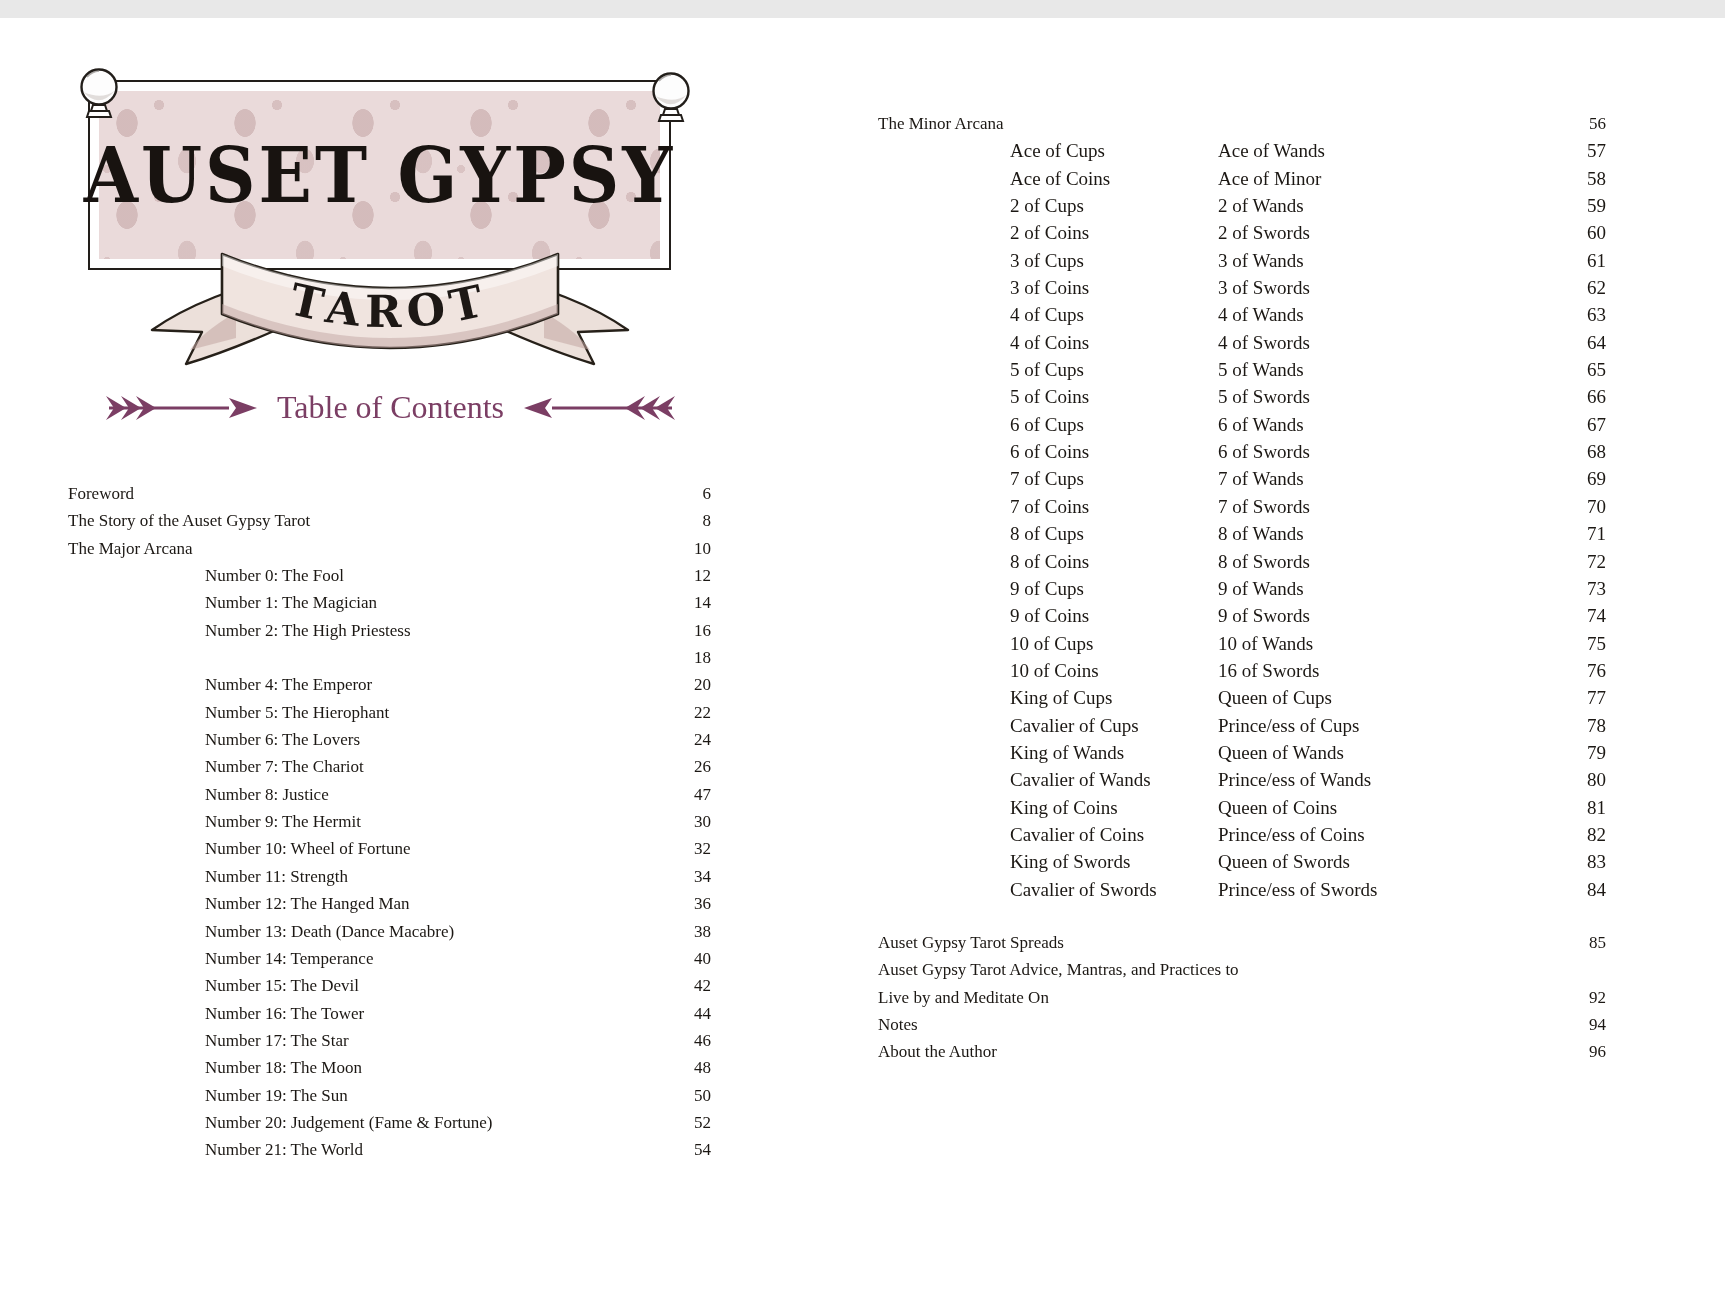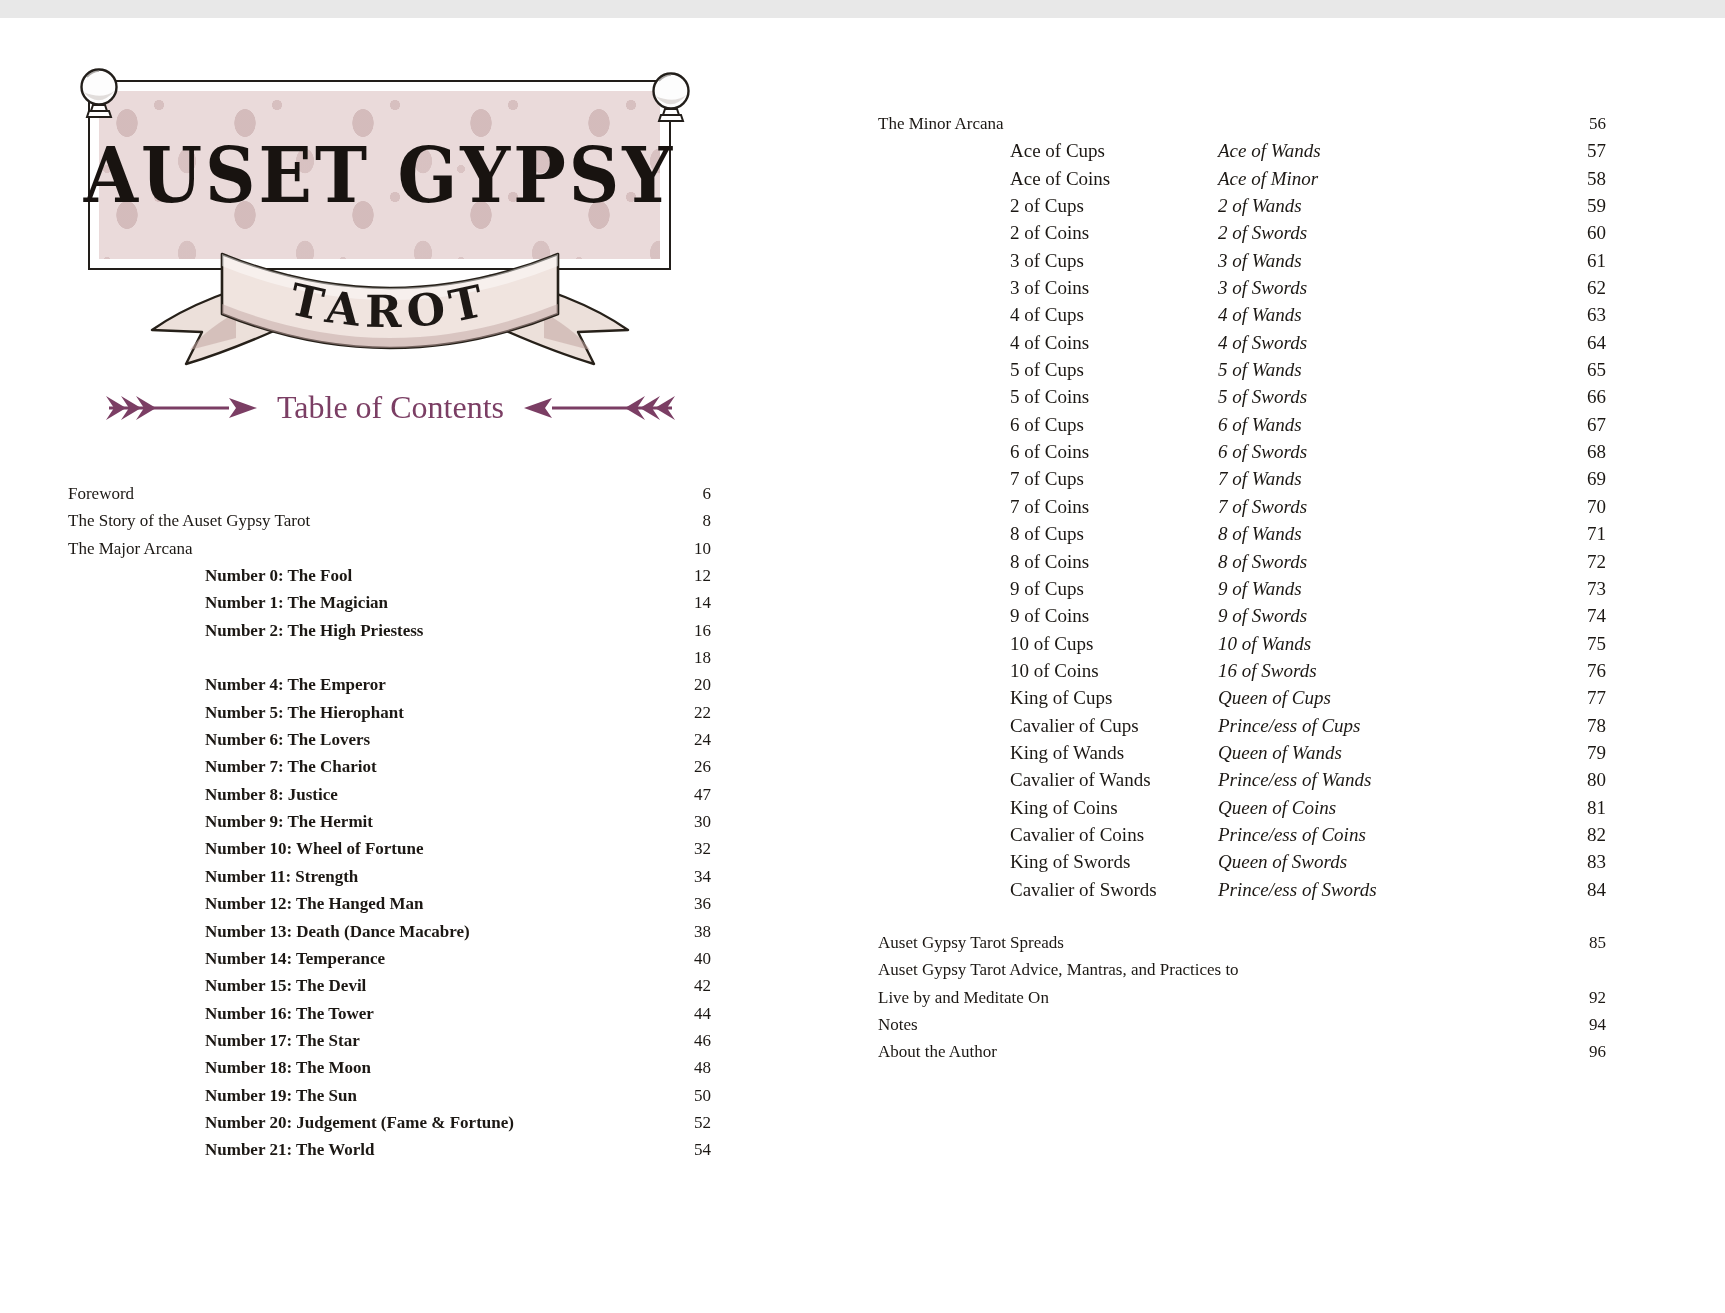--- a/index.html
+++ b/index.html
@@ -34,26 +34,26 @@
   .ribbon{position:absolute; left:72px; top:162px; width:500px; height:148px;}
   
   .toc-heading{position:absolute; left:68px; top:372px; width:645px;
          display:flex; align-items:center; justify-content:center; gap:14px;}
   .toc-heading-text{font-size:32px; line-height:1.1; color:var(--accent); white-space:nowrap;}
   .ornament{flex:0 0 auto;}
   
   .toc-list{position:absolute; left:68px; top:462px; width:643px;}
   .toc-row{display:flex; align-items:baseline; font-size:17px; line-height:27.35px;}
   .toc-row .toc-label{white-space:nowrap;}
-  .toc-row.indented .toc-label{padding-left:137px;font-weight:bold;}
+  .toc-row.indented .toc-label{padding-left:137px;}
   .toc-page{margin-left:auto; width:64px; text-align:right; white-space:nowrap;}
   .right-col{position:absolute; left:878px; top:92px; width:728px;}
   .card-row{display:flex; align-items:baseline; font-size:19px; line-height:27.35px;}
   .card-c1{padding-left:132px; width:208px; flex:0 0 auto; white-space:nowrap; box-sizing:content-box;}
-  .card-c2{flex:1 1 auto; white-space:nowrap;font-style:italic;}
+  .card-c2{flex:1 1 auto; white-space:nowrap;}
   .footer-list{margin-top:26px;}
 </style>
 </head>
 <body>
 
 <div class="page">
 
   <div class="logo-area">
 
     <div class="frame">

